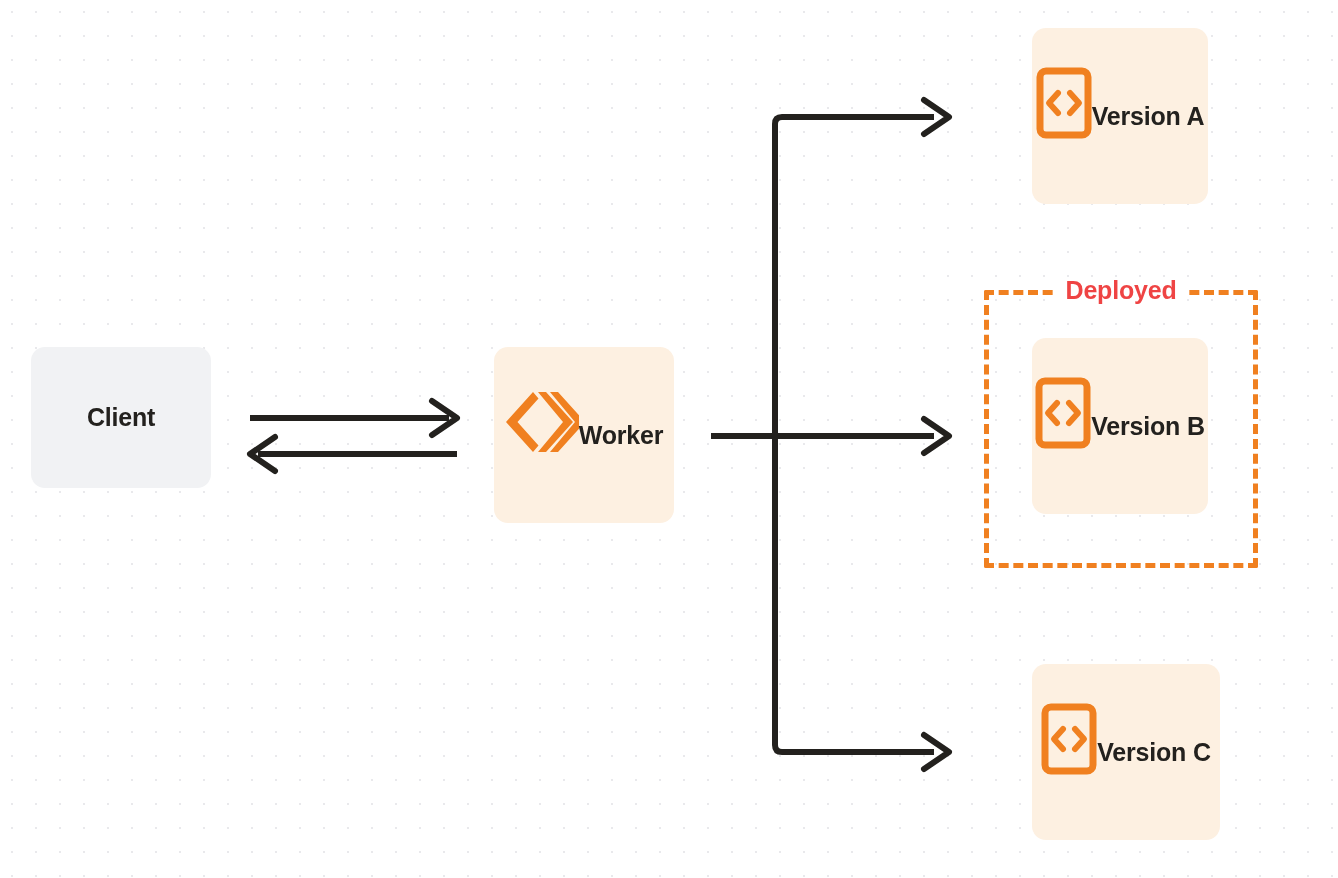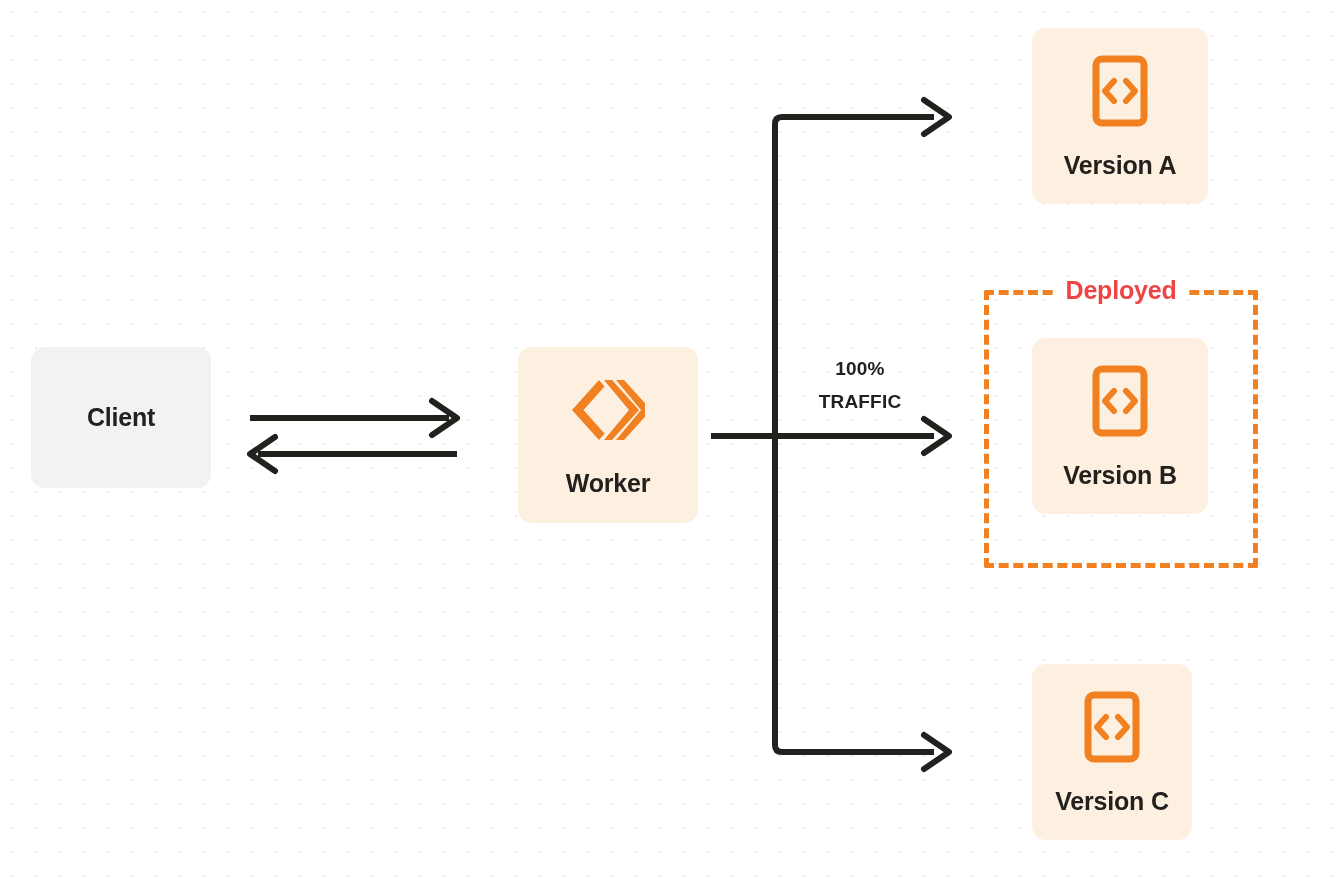--- a/index.html
+++ b/index.html
@@ -19,21 +19,20 @@
     overflow: hidden;
     font-family: "Liberation Sans", sans-serif;
     -webkit-font-smoothing: antialiased;
   }
 
   
   .node {
     position: absolute;
     border-radius: 14px;
     display: flex;
-    flex-direction: column;
     align-items: center;
     justify-content: center;
     box-sizing: border-box;
   }
   .node-client {
     background: #f1f2f4;
   }
   .node-orange {
     background: #fdf0e1;
   }
@@ -122,30 +121,26 @@
       <path d="M 775 436 L 775 745 Q 775 752 782 752 L 934 752" fill="none" stroke="#23211e" stroke-width="6" stroke-linecap="butt" stroke-linejoin="round"></path>
       <path d="M 924 735 L 949 752 L 924 769" fill="none" stroke="#23211e" stroke-width="6" stroke-linecap="round" stroke-linejoin="round"></path>
     </g>
 
     <g>
       <path d="M 711 436 L 934 436" fill="none" stroke="#23211e" stroke-width="6" stroke-linecap="butt"></path>
       <path d="M 924 419 L 949 436 L 924 453" fill="none" stroke="#23211e" stroke-width="6" stroke-linecap="round" stroke-linejoin="round"></path>
     </g>
   </svg>
 
-  <div class="traffic-label" style="left:782px; top:352px; width:156px;">
-    <div>100%</div>
-    <div>TRAFFIC</div>
-  </div>
 
   <div class="node node-client" style="left:31px; top:347px; width:180px; height:141px;">
     <span class="node-label">Client</span>
   </div>
 
-  <div class="node node-orange" style="left:494px; top:347px; width:180px; height:176px;margin-left:24px;">
+  <div class="node node-orange" style="left:494px; top:347px; width:180px; height:176px;">
     <span class="node-icon">
       <svg width="74" height="70" viewBox="0 0 74 70" xmlns="http://www.w3.org/2000/svg">
 
         <path d="M 28 5 L 33.5 11.5 L 12.5 35 L 33.5 58.5 L 28 65 L 1 35 Z" fill="#f08020"></path>
 
         <path d="M 33 5 L 41 5 L 68 35 L 41 65 L 33 65 L 58 35 Z" fill="#f08020"></path>
 
         <path d="M 45 5 L 53 5 L 80 35 L 53 65 L 45 65 L 70 35 Z" fill="#f08020"></path>
       </svg>
     </span>
@@ -171,21 +166,21 @@
     <span class="node-icon">
       <svg width="56" height="72" viewBox="0 0 56 72" xmlns="http://www.w3.org/2000/svg">
         <rect x="4" y="4" width="48" height="64" rx="6" ry="6" fill="none" stroke="#f08020" stroke-width="7"></rect>
         <path d="M 22 26 L 13 36 L 22 46" fill="none" stroke="#f08020" stroke-width="6" stroke-linecap="round" stroke-linejoin="round"></path>
         <path d="M 34 26 L 43 36 L 34 46" fill="none" stroke="#f08020" stroke-width="6" stroke-linecap="round" stroke-linejoin="round"></path>
       </svg>
     </span>
     <span class="node-label">Version B</span>
   </div>
 
-  <div class="node node-orange" style="left:1032px; top:664px; width:160px; height:176px;">
+  <div class="node node-orange" style="left:1032px; top:664px; width:188px; height:176px;">
     <span class="node-icon">
       <svg width="56" height="72" viewBox="0 0 56 72" xmlns="http://www.w3.org/2000/svg">
         <rect x="4" y="4" width="48" height="64" rx="6" ry="6" fill="none" stroke="#f08020" stroke-width="7"></rect>
         <path d="M 22 26 L 13 36 L 22 46" fill="none" stroke="#f08020" stroke-width="6" stroke-linecap="round" stroke-linejoin="round"></path>
         <path d="M 34 26 L 43 36 L 34 46" fill="none" stroke="#f08020" stroke-width="6" stroke-linecap="round" stroke-linejoin="round"></path>
       </svg>
     </span>
     <span class="node-label">Version C</span>
   </div>
 

